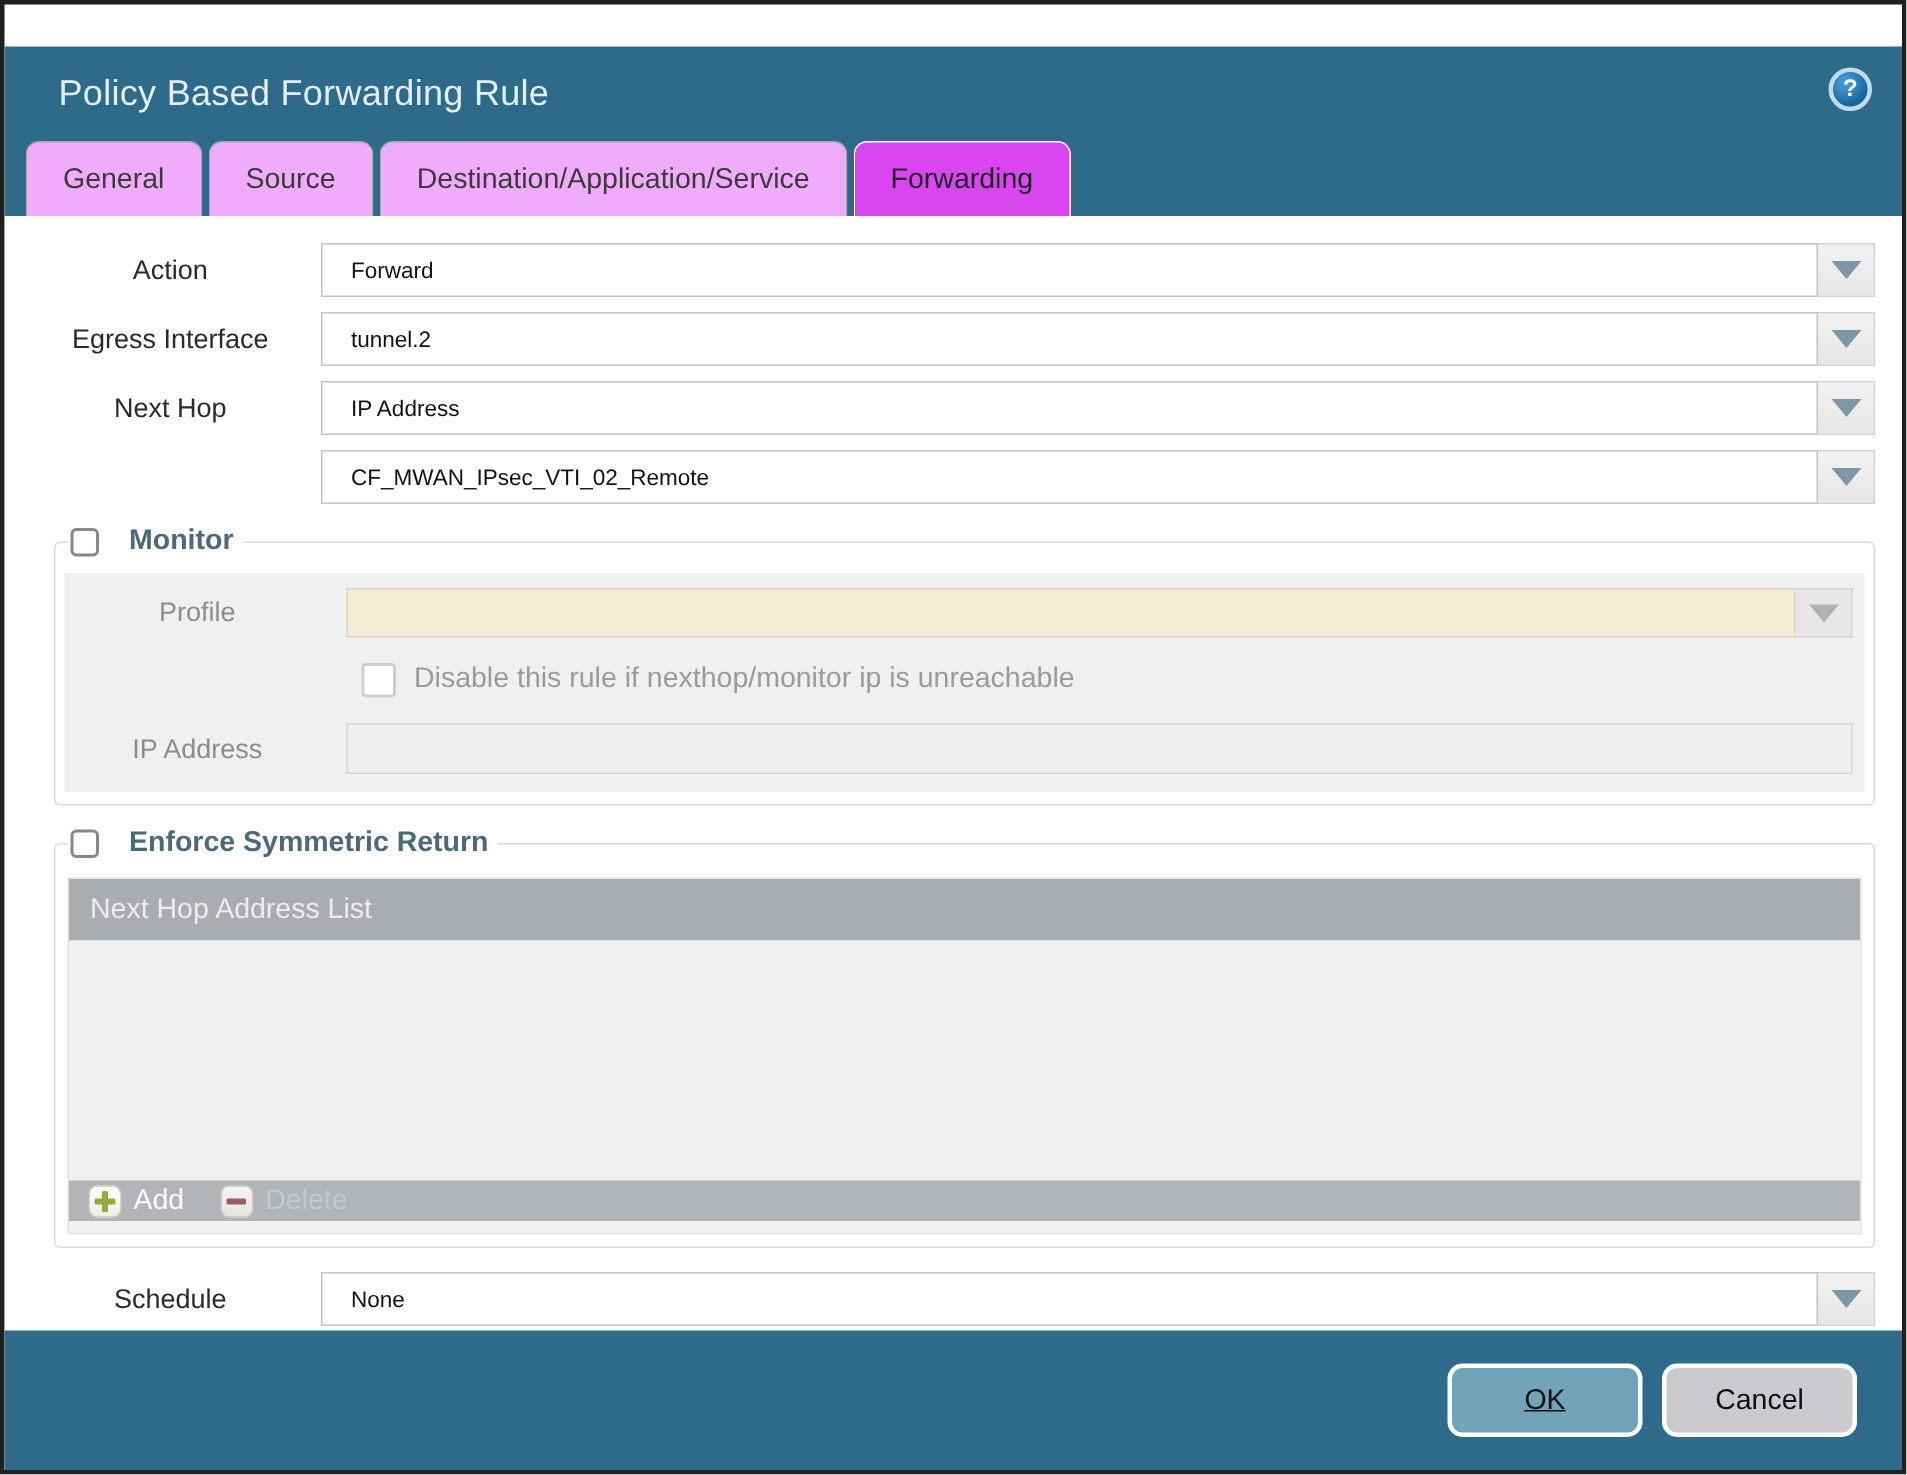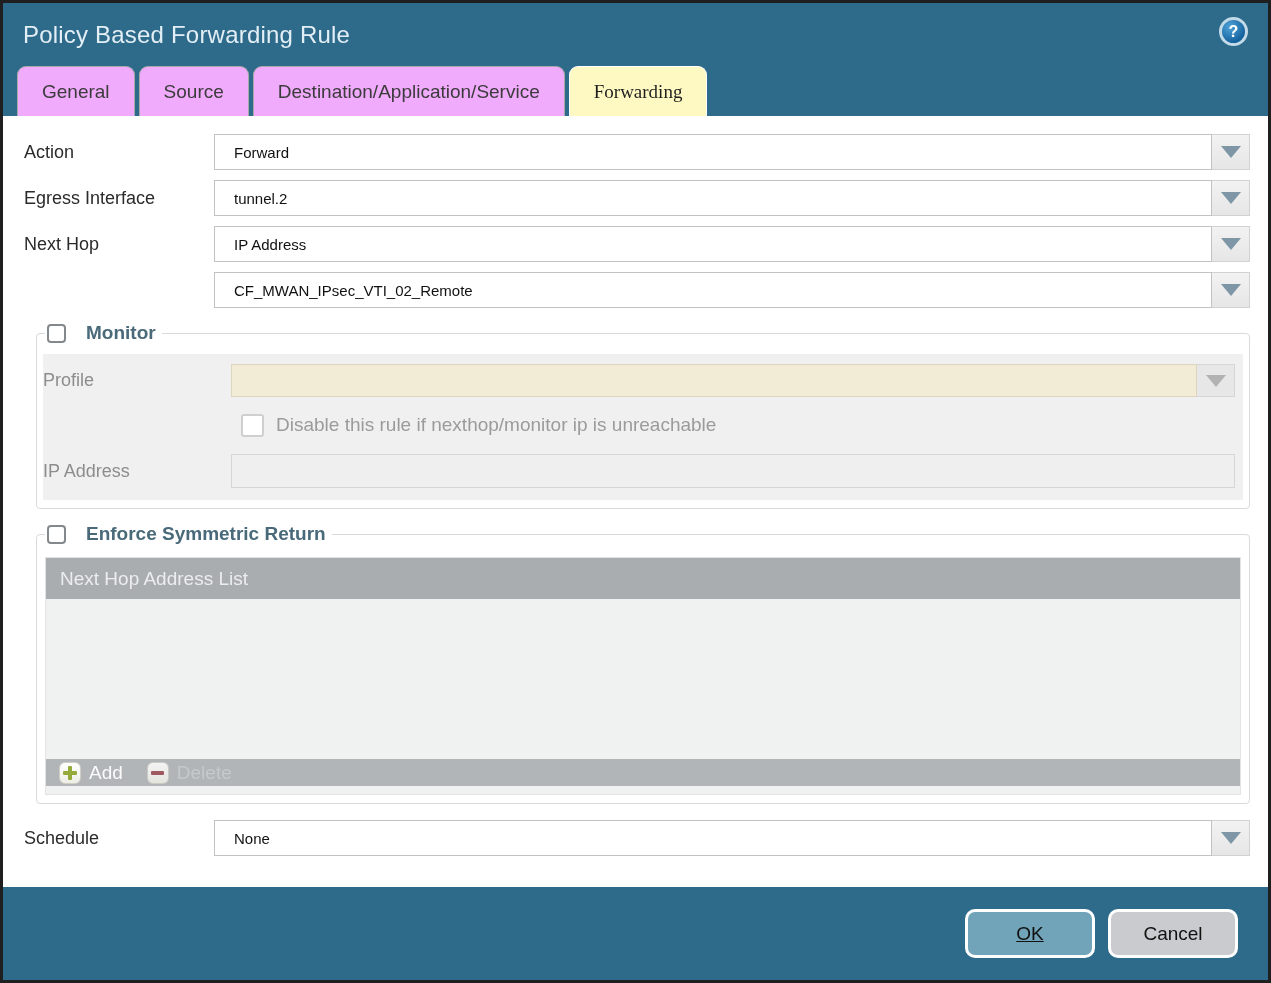--- a/index.html
+++ b/index.html
@@ -14,22 +14,23 @@
     display: flex; flex-direction: column;
     background: #ffffff;
     overflow: hidden;
   }
   
   .titlebar {
     background: #2e6a89;
     height: 63px;
     flex: 0 0 auto;
     display: flex; align-items: center;
-    padding-left: 20px;
+    padding-left: 36px;
     position: relative;
+    margin-top: 28px;
   }
   .titlebar .title {
     color: #e3eff6;
     font-size: 24px;
     letter-spacing: 0.2px;
   }
   .help-btn {
     position: absolute;
     right: 20px; top: 14px;
     width: 29px; height: 29px;
@@ -58,41 +59,40 @@
     display: flex; align-items: center;
     padding: 0 24px;
     border-top-left-radius: 9px;
     border-top-right-radius: 9px;
     border: 1px solid #a8a8a8;
     border-bottom: none;
     cursor: pointer;
     white-space: nowrap;
   }
   .tab.active {
-    background: #fef9c3;
+    background: #d946ef;
     color: #1f1f1f;
     border-color: #ffffff;
     position: relative;
     z-index: 2;
-    font-family: Liberation Serif, serif;
   }
   
   .content {
     flex: 1 1 auto;
     background: #ffffff;
     padding: 18px 18px 0 21px;
     overflow: hidden;
   }
   .form-row {
     display: flex; align-items: center;
     margin-bottom: 10px;
   }
   .form-row .lbl {
     width: 190px;
-    text-align: left;
+    text-align: center;
     padding-right: 11px;
     font-size: 18px;
     color: #2b2b2b;
     flex: 0 0 auto;
   }
   .field {
     flex: 1 1 auto;
     display: flex;
     align-items: stretch;
   }

